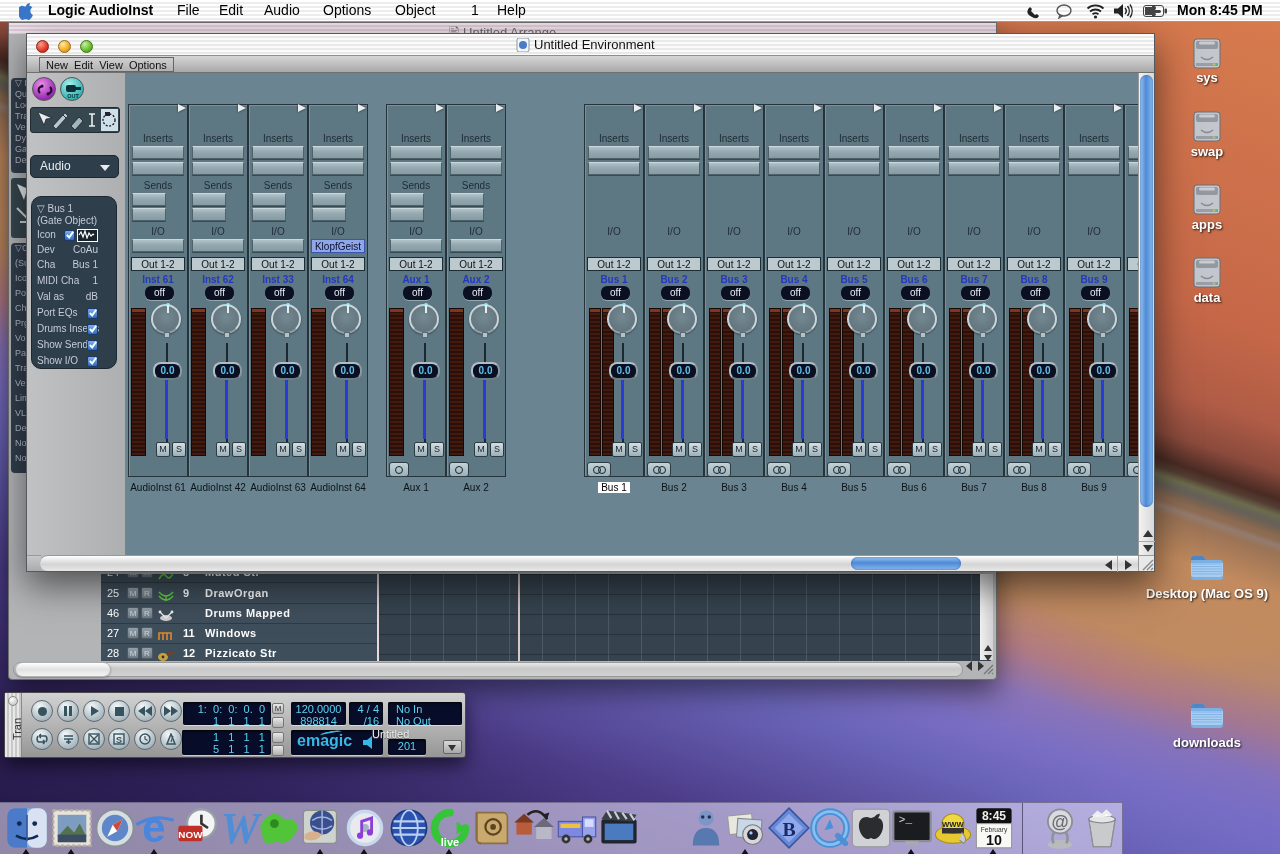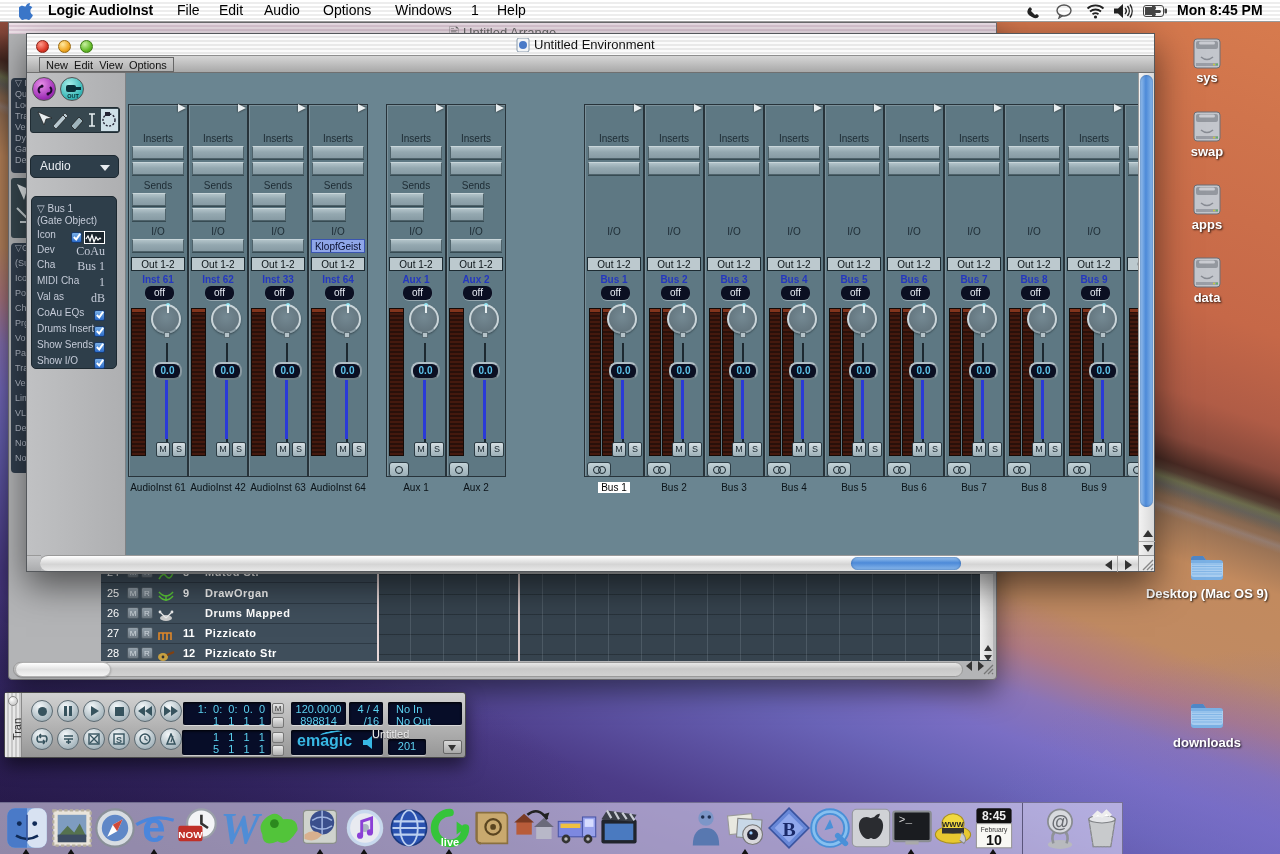--- a/index.html
+++ b/index.html
@@ -71,23 +71,23 @@
 #env-side { position:absolute; left:0; top:39px; width:99px; height:483px;
   background:linear-gradient(to right,#c0c1c3,#aeafb1); border-right:1px solid #7e8184; }
 #env-content { position:absolute; left:99px; top:39px; width:1014px; height:483px; background:#6a8591; overflow:hidden; }
 
 .ric { position:absolute; width:24px; height:24px; border-radius:50%; border:1px solid #555; }
 #toolbox { position:absolute; left:3px; top:34px; width:90px; height:26px; background:#37474f;
   border:1px solid #202c33; border-radius:3px; }
 #audiodd { position:absolute; left:3px; top:82px; width:89px; height:23px; background:#2e3e4a;
   border-radius:5px; border:1px solid #1c2830; color:#e8ecf0; font-size:12px; line-height:21px; padding-left:9px; }
 #params { position:absolute; left:4px; top:123px; width:86px; height:173px; background:#2e3e4a;
-  border-radius:5px; border:1px solid #1c2830; }
+  border-radius:10px; border:1px solid #1c2830; }
 .pl { position:absolute; left:5px; color:#c5cbd8; font-size:10px; white-space:nowrap; }
-.pr { position:absolute; right:11px; color:#c5cbd8; font-size:12px; white-space:nowrap;font-family:Liberation Serif, serif; }
+.pr { position:absolute; right:18px; color:#c5cbd8; font-size:10px; white-space:nowrap; }
 .cb { display:inline-block; width:11px; height:11px; background:linear-gradient(#7ab0e8,#2a6ac8);
   border:1px solid #1a3a6a; border-radius:2px; vertical-align:middle; text-align:center; line-height:8px; }
 .wf { display:inline-block; width:21px; height:13px; background:#1a242c; border:1px solid #fff; vertical-align:middle; margin-left:2px; }
 
 .strip { position:absolute; top:31px; width:60px; height:373px; background:#5e7883;
   border:1px solid #27333a; box-shadow:inset 1px 1px 0 rgba(255,255,255,0.18); }
 .tri { position:absolute; right:1px; top:-1px; width:0; height:0; border-left:8px solid #e8eef0; border-top:4px solid transparent;
   border-bottom:4px solid transparent; filter:drop-shadow(0 0 1px #222); }
 .slbl { position:absolute; left:0; width:100%; text-align:center; font-size:10px; color:#1d2b33; }
 .slot { position:absolute; height:13px; background:linear-gradient(#b2c3c9,#94a8b0 45%,#879ba4);
@@ -255,41 +255,41 @@
           <span class="mrb" style="left:26px">M</span>
           <span class="mrb" style="left:40px">R</span>
           <span class="ticon"><svg width="18" height="12" viewBox="0 0 18 12">
               <path d="M2 2 q7 8 14 0 M2 6 q7 8 14 0" stroke="#5fd03a" stroke-width="1.6" fill="none"></path>
               <path d="M9 5 v6" stroke="#5fd03a" stroke-width="1.4"></path>
             </svg></span>
           <span class="tch">9</span>
           <span class="tname">DrawOrgan</span>
         </div>
 <div class="trow" style="top:30px">
-          <span class="tnum">26</span>
+          <span class="tnum">46</span>
           <span class="mrb" style="left:26px">M</span>
           <span class="mrb" style="left:40px">R</span>
           <span class="ticon"><svg width="18" height="12" viewBox="0 0 18 12">
               <ellipse cx="9" cy="8" rx="6" ry="3" fill="#ccc"></ellipse>
               <path d="M3 2 l6 6 M15 2 l-6 6" stroke="#eee" stroke-width="1.2"></path>
               <circle cx="3" cy="2" r="1.4" fill="#eee"></circle>
               <circle cx="15" cy="2" r="1.4" fill="#eee"></circle>
             </svg></span>
           <span class="tch"></span>
           <span class="tname">Drums Mapped</span>
         </div>
 <div class="trow" style="top:50px">
           <span class="tnum">27</span>
           <span class="mrb" style="left:26px">M</span>
           <span class="mrb" style="left:40px">R</span>
           <span class="ticon"><svg width="18" height="12" viewBox="0 0 18 12">
               <path d="M2 10 v-7 h4 v7 M6 3 h4 v7 M10 3 h4 v7" stroke="#e08828" stroke-width="1.6" fill="none"></path>
             </svg></span>
           <span class="tch">11</span>
-          <span class="tname">Pizzicato</span>
+          <span class="tname">Windows</span>
         </div>
 <div class="trow" style="top:70px">
           <span class="tnum">28</span>
           <span class="mrb" style="left:26px">M</span>
           <span class="mrb" style="left:40px">R</span>
           <span class="ticon"><svg width="18" height="12" viewBox="0 0 18 12">
               <ellipse cx="6" cy="7" rx="5" ry="4" fill="#c8a040"></ellipse>
               <circle cx="6" cy="7" r="1.4" fill="#333"></circle>
               <path d="M10 5 L17 2" stroke="#804010" stroke-width="2"></path>
             </svg></span>
@@ -450,21 +450,21 @@
                 <path d="M1 5 l2-3 2 5 2-6 2 7 2-5 2 3 2-2 1 1" stroke="#fff" stroke-width="1.2" fill="none"></path>
               </svg></span></div>
           <div class="pl " style="top:47px">Dev</div>
           <div class="pr" style="top:47px;">CoAu</div>
           <div class="pl " style="top:62px">Cha</div>
           <div class="pr" style="top:62px;">Bus 1</div>
           <div class="pl " style="top:78px">MIDI Cha</div>
           <div class="pr" style="top:78px;">1</div>
           <div class="pl " style="top:94px">Val as</div>
           <div class="pr" style="top:94px;">dB</div>
-          <div class="pl " style="top:110px">CoAu EQs</div>
+          <div class="pl " style="top:110px">Port EQs</div>
           <div class="pr" style="top:110px;"><span class="cb"><svg width="8" height="8" viewBox="0 0 10 10">
                 <path d="M1 5 l3 3 5-7" stroke="#fff" stroke-width="2.4" fill="none"></path>
               </svg></span></div>
           <div class="pl " style="top:126px">Drums Inserts</div>
           <div class="pr" style="top:126px;"><span class="cb"><svg width="8" height="8" viewBox="0 0 10 10">
                 <path d="M1 5 l3 3 5-7" stroke="#fff" stroke-width="2.4" fill="none"></path>
               </svg></span></div>
           <div class="pl " style="top:142px">Show Sends</div>
           <div class="pr" style="top:142px;"><span class="cb"><svg width="8" height="8" viewBox="0 0 10 10">
                 <path d="M1 5 l3 3 5-7" stroke="#fff" stroke-width="2.4" fill="none"></path>
@@ -933,21 +933,21 @@
 
   <div id="menubar">
     <svg class="mi" style="left:19px;top:3px" width="15" height="17" viewBox="0 0 15 17">
         <path d="M10.5 4.2 c1-1.2 1.9-2.9 1.6-4.2 c-1.3 0.1-2.8 0.9-3.7 2 c-0.8 1-1.5 2.6-1.3 4.1 c1.4 0.1 2.5-0.7 3.4-1.9z M12.6 8.9 c0-2.6 2.1-3.8 2.2-3.9 c-1.2-1.8-3.1-2-3.8-2 c-1.6-0.2-3.1 0.9-3.9 0.9 c-0.8 0-2.1-0.9-3.4-0.9 c-1.7 0-3.4 1-4.3 2.6 c-1.8 3.2-0.5 8 1.3 10.6 c0.9 1.3 1.9 2.7 3.3 2.6 c1.3-0.1 1.8-0.8 3.4-0.8 c1.6 0 2 0.8 3.4 0.8 c1.4 0 2.3-1.3 3.2-2.6 c1-1.5 1.4-2.9 1.4-3 c0 0-2.7-1-2.8-4.3z" fill="#3a76c8" transform="scale(0.9)"></path>
       </svg>
     <span class="mi" style="left:48px;font-weight:bold">Logic AudioInst</span>
     <span class="mi" style="left:177px">File</span>
     <span class="mi" style="left:219px">Edit</span>
     <span class="mi" style="left:264px">Audio</span>
     <span class="mi" style="left:323px">Options</span>
-    <span class="mi" style="left:395px">Windows</span>
+    <span class="mi" style="left:395px">Object</span>
     <span class="mi" style="left:471px">1</span>
     <span class="mi" style="left:497px">Help</span>
     <svg class="mi" style="left:1026px;top:4px" width="15" height="15" viewBox="0 0 15 15">
         <path d="M2 10 q-2-4 2-7 l2 2 -1 2 4 4 2-1 2 2 q-2 4-7 1 q-3-1.5-4-3z" fill="#222"></path>
       </svg>
     <svg class="mi" style="left:1056px;top:4px" width="17" height="15" viewBox="0 0 17 15">
         <ellipse cx="8" cy="6.5" rx="7" ry="5.5" fill="none" stroke="#555" stroke-width="1.4"></ellipse>
         <path d="M4 11 l-1 3 4-2.5" fill="none" stroke="#555" stroke-width="1.4"></path>
       </svg>
     <svg class="mi" style="left:1086px;top:4px" width="19" height="15" viewBox="0 0 19 15">

